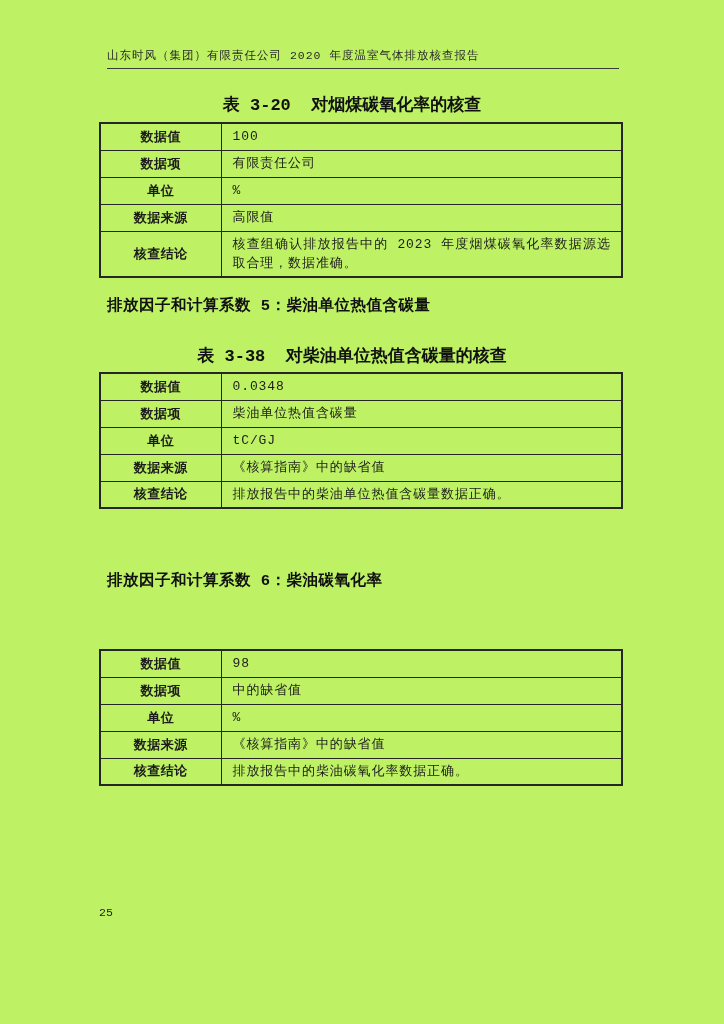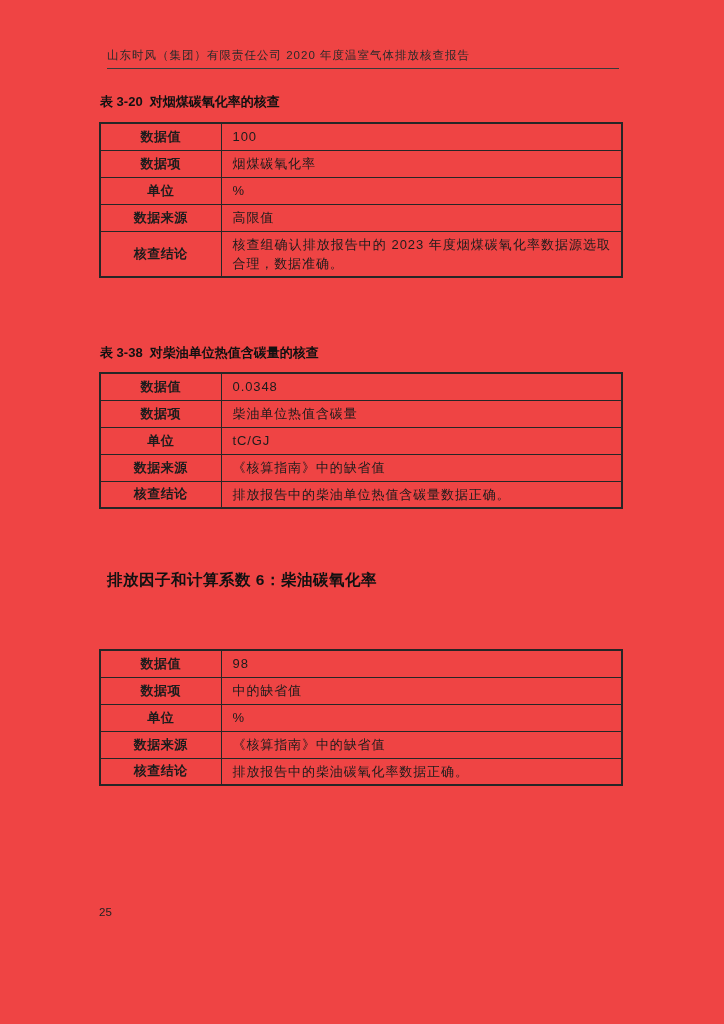--- a/index.html
+++ b/index.html
@@ -1,35 +1,35 @@
 <!DOCTYPE html>
 <html><head>
 <meta charset="utf-8">
 <style>
   html, body { margin:0; padding:0; background:#ffffff; }
   .page {
     position:relative;
     width:724px; height:1024px;
-    background:#ef4444;
-    font-family:Liberation Sans, sans-serif;
+    background:#bef264;
+    font-family:Liberation Mono, monospace;
     color:#1c1c1c;
     overflow:hidden;
   }
   .doc-header-text {
     position:absolute; left:107px; top:48px; width:512px;
     font-size:11.5px; letter-spacing:1px; white-space:pre;
     color:#2a2a2a;
   }
   .doc-header-rule {
     position:absolute; left:107px; top:68px; width:512px;
     border-top:1.2px solid #3a3a3a; height:0;
   }
   .table-caption {
-    position:absolute; left:100px; width:524px;
-    font-weight:bold; font-size:13px;
+    position:absolute; left:90px; width:524px;
+    text-align:center; font-weight:bold; font-size:17px;
     white-space:pre-wrap; color:#111;
   }
   #caption-1 { top:93px; }
   #caption-2 { top:344px; }
   #caption-3 { top:624px; }
   .section-heading {
     position:absolute; left:107px; width:516px;
     font-weight:bold; font-size:15.5px; letter-spacing:0.5px;
     white-space:pre; color:#111;
   }
@@ -74,37 +74,38 @@
   <div class="table-caption" id="caption-1">表 3-20  对烟煤碳氧化率的核查</div>
 
   <table class="vtable" id="table-1">
     <tbody>
       <tr>
         <td class="lbl">数据值</td>
         <td class="val">100</td>
       </tr>
       <tr>
         <td class="lbl">数据项</td>
-        <td class="val">烟煤碳氧化率</td>
+        <td class="val">有限责任公司</td>
       </tr>
       <tr>
         <td class="lbl">单位</td>
         <td class="val">%</td>
       </tr>
       <tr>
         <td class="lbl">数据来源</td>
         <td class="val">高限值</td>
       </tr>
       <tr>
         <td class="lbl">核查结论</td>
         <td class="val">核查组确认排放报告中的 2023 年度烟煤碳氧化率数据源选取合理，数据准确。</td>
       </tr>
     </tbody>
   </table>
 
+  <div class="section-heading" id="heading-5">排放因子和计算系数 5：柴油单位热值含碳量</div>
 
   <div class="table-caption" id="caption-2">表 3-38  对柴油单位热值含碳量的核查</div>
 
   <table class="vtable" id="table-2">
     <tbody>
       <tr>
         <td class="lbl">数据值</td>
         <td class="val">0.0348</td>
       </tr>
       <tr>

